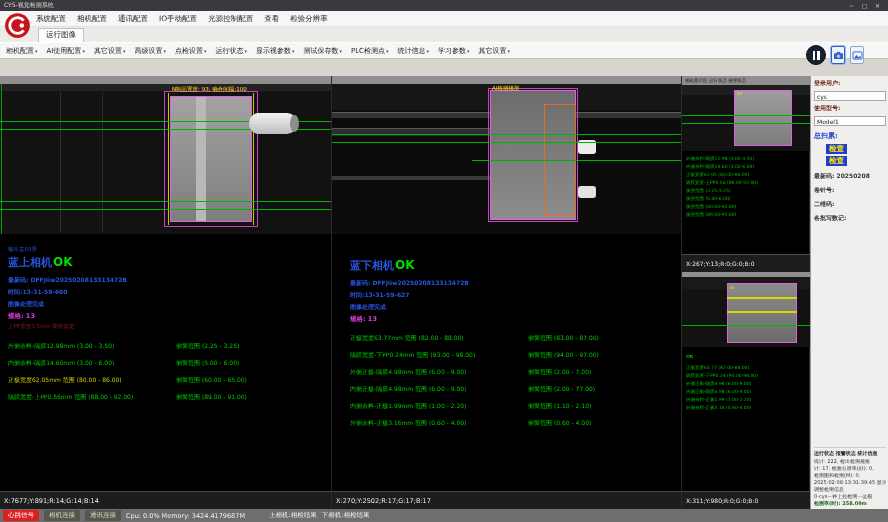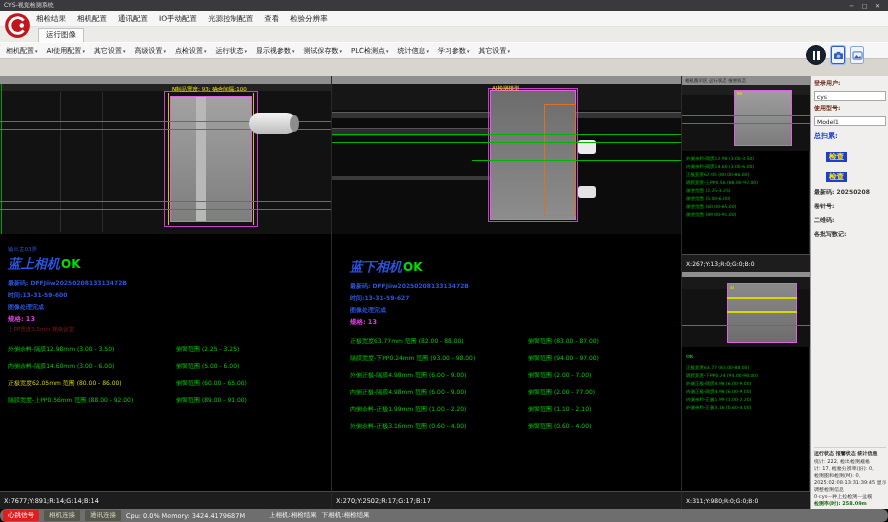--- a/index.html
+++ b/index.html
@@ -63,21 +63,21 @@
 
   
   .ov { position:absolute; }
   .gline { position:absolute; height:1px; background:#00b400; }
   .yline-v { position:absolute; width:1px; background:#c8c800; }
   .ytext { position:absolute; color:#ffe400; font-size:5.5px; white-space:nowrap; }
 
   
   .pre-res { font-size:5.5px; color:#2a55e0; margin:0 0 2px 0; }
   .res-row { display:flex; align-items:baseline; gap:1px; margin-bottom:6px; }
-  .res-name { font-size:13px; font-weight:bold; font-style:italic; color:#2a55e0; }
+  .res-name { font-size:11px; font-weight:bold; color:#2a55e0; }
   .res-ok { font-size:12px; font-weight:bold; color:#00dc00; }
   .info { font-size:6px; color:#2a55e0; font-weight:bold; margin-bottom:3px; white-space:nowrap; }
   .spec { font-size:6.5px; color:#e040e0; font-weight:bold; margin-bottom:2px; }
   .subinfo { font-size:5.5px; color:#8a1a1a; margin-bottom:12px; }
   .m-row { display:flex; margin-bottom:8px; white-space:nowrap; }
   .m-left { width:168px; font-size:6px; color:#00cc00; overflow:hidden; }
   .m-right { font-size:6px; color:#00cc00; }
   .v-center .m-left { width:178px; }
   .m-row.warn .m-left { color:#cccc00; }
 
@@ -85,30 +85,30 @@
   .mini-lines div { font-size:4.5px; color:#00bb00; line-height:8px; white-space:nowrap; }
   .mini-ok { font-size:9px; font-weight:bold; color:#00dc00; margin:2px 0 3px 0; }
 
   
   .rp-row { display:flex; align-items:center; gap:2px; margin-bottom:3px; }
   .rp-label { font-size:6px; font-weight:bold; color:#6b2a1a; white-space:nowrap; }
   .rp-box { flex:1; background:#fff; border:1px solid #a8a8a8; font-size:6px; color:#222;
             padding:0 2px; height:10px; line-height:9px; overflow:hidden; }
   .rp-blue { font-size:7px; font-weight:bold; color:#1d3fd0; margin:2px 0 2px 0; }
   .rp-val { display:inline-block; background:#1d3fd0; color:#ffe400; font-size:7.5px;
-            font-weight:bold; padding:0 3px; margin:9px 0 1px 12px; line-height:10px; }
+            font-weight:bold; padding:0 3px; margin:1px 0 1px 12px; line-height:10px; }
   .rp-line { font-size:6px; font-weight:bold; color:#333; margin:5px 0 0 0; white-space:nowrap; }
   .rp-stats { margin-top:auto; border-top:1px solid #cfcfcf; padding-top:2px; }
   .rp-stats .hd { font-size:5px; font-weight:bold; color:#222; margin-bottom:2px; white-space:nowrap; }
   .rp-stats div.s { font-size:5px; color:#333; line-height:7px; white-space:nowrap; overflow:hidden; }
   .rp-stats div.s.last { color:#1a6a1a; font-weight:bold; }
 
   
   .statusbar { height:13px; background:#6e6e6e; display:flex; align-items:center;
-               gap:5px; padding:0 3px; font-size:6.5px; color:#f0f0f0; flex:0 0 auto;border-radius:6px; }
+               gap:5px; padding:0 3px; font-size:6.5px; color:#f0f0f0; flex:0 0 auto; }
   .badge { padding:1px 5px; border-radius:1px; white-space:nowrap; }
   .badge.red { background:#dd1f1f; color:#fff; }
   .badge.gray { background:#57564b; color:#d9d9c9; }
   .sb-txt { white-space:nowrap; }
   .sb-gap { width:14px; }
 </style>
 </head>
 <body>
 
 <div class="app">
@@ -122,21 +122,21 @@
   </div>
 
   <div class="titlebar">
     <span class="t">CYS-视觉检测系统</span>
     <span class="winbtn">─</span>
     <span class="winbtn">□</span>
     <span class="winbtn close">✕</span>
   </div>
 
   <div class="menubar">
-    <span>相检结果</span>
+    <span>系统配置</span>
     <span>相机配置</span>
     <span>通讯配置</span>
     <span>IO手动配置</span>
     <span>光源控制配置</span>
     <span>查看</span>
     <span>检验分辨率</span>
   </div>
 
   <div class="tabrow">
     <span class="tab-active">运行图像</span>

